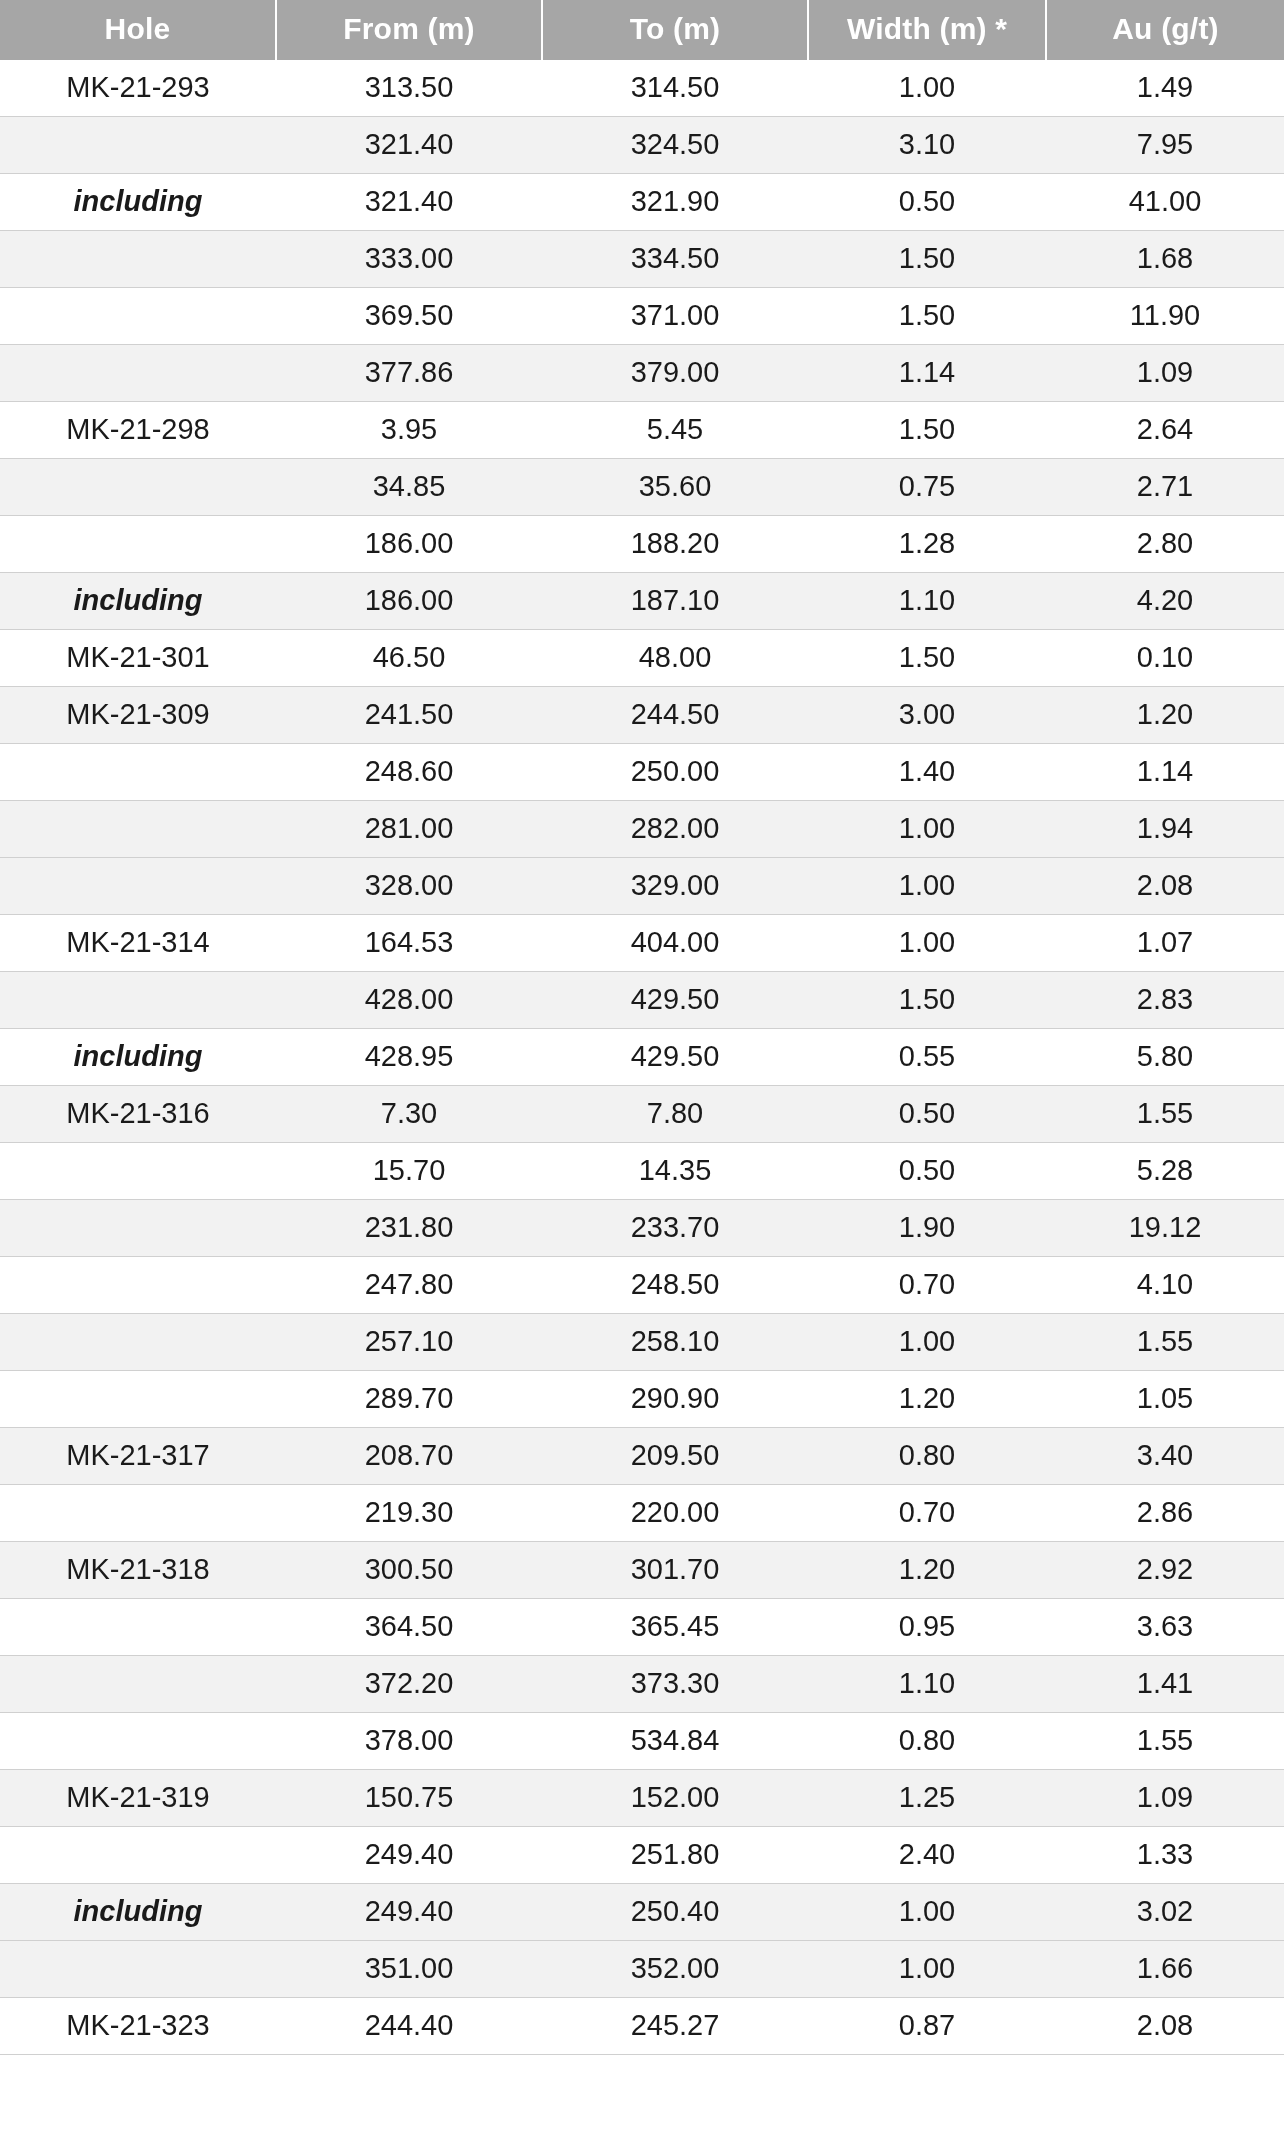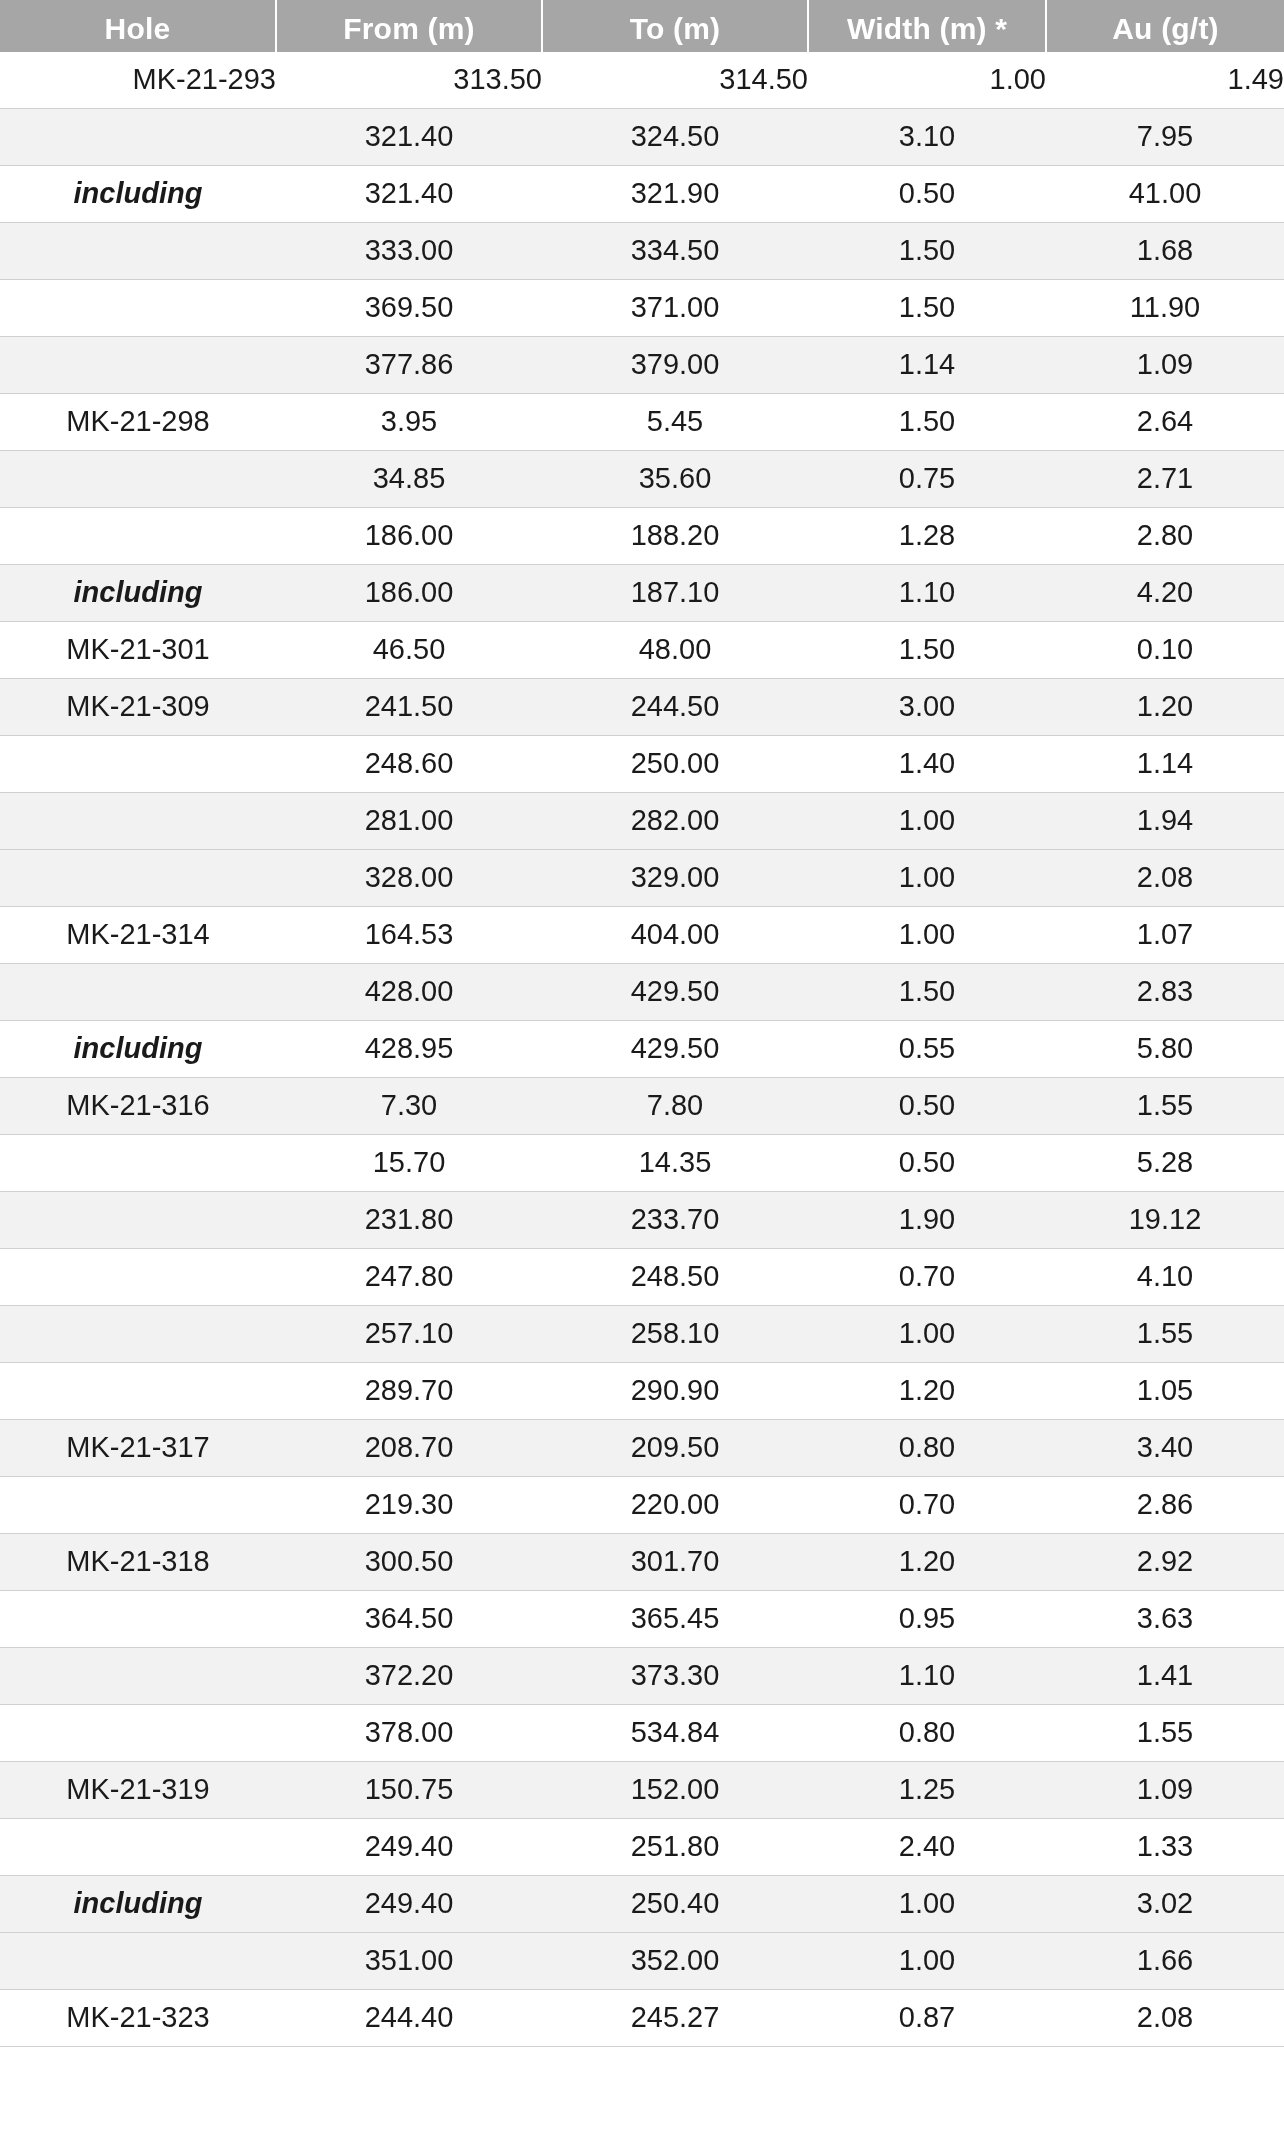--- a/index.html
+++ b/index.html
@@ -21,21 +21,21 @@
   table.drill-table col.c-to     { width: 266px; }
   table.drill-table col.c-width  { width: 238px; }
   table.drill-table col.c-au     { width: 238px; }
 
   table.drill-table thead th {
     background: #a6a6a6;
     color: #ffffff;
     font-size: 30px;
     font-weight: bold;
     text-align: center;
-    padding: 12px 0 6px 0;
+    padding: 12px 0 14px 0;
     border-right: 2px solid #ffffff;
     letter-spacing: 0.2px;
   }
   table.drill-table thead th:last-child {
     border-right: none;
   }
   table.drill-table tbody td {
     font-size: 29px;
     color: #1a1a1a;
     text-align: center;
@@ -50,21 +50,20 @@
   }
   table.drill-table tbody td.hole-cell {
     font-weight: normal;
   }
   table.drill-table tbody td.including {
     font-style: italic;
     font-weight: bold;
   }
   table.drill-table tbody tr:first-child td {
     border-top: none;
-    text-align: right;
   }
 </style>
 </head>
 <body>
 
 <table class="drill-table">
   <colgroup>
     <col class="c-hole">
     <col class="c-from">
     <col class="c-to">

